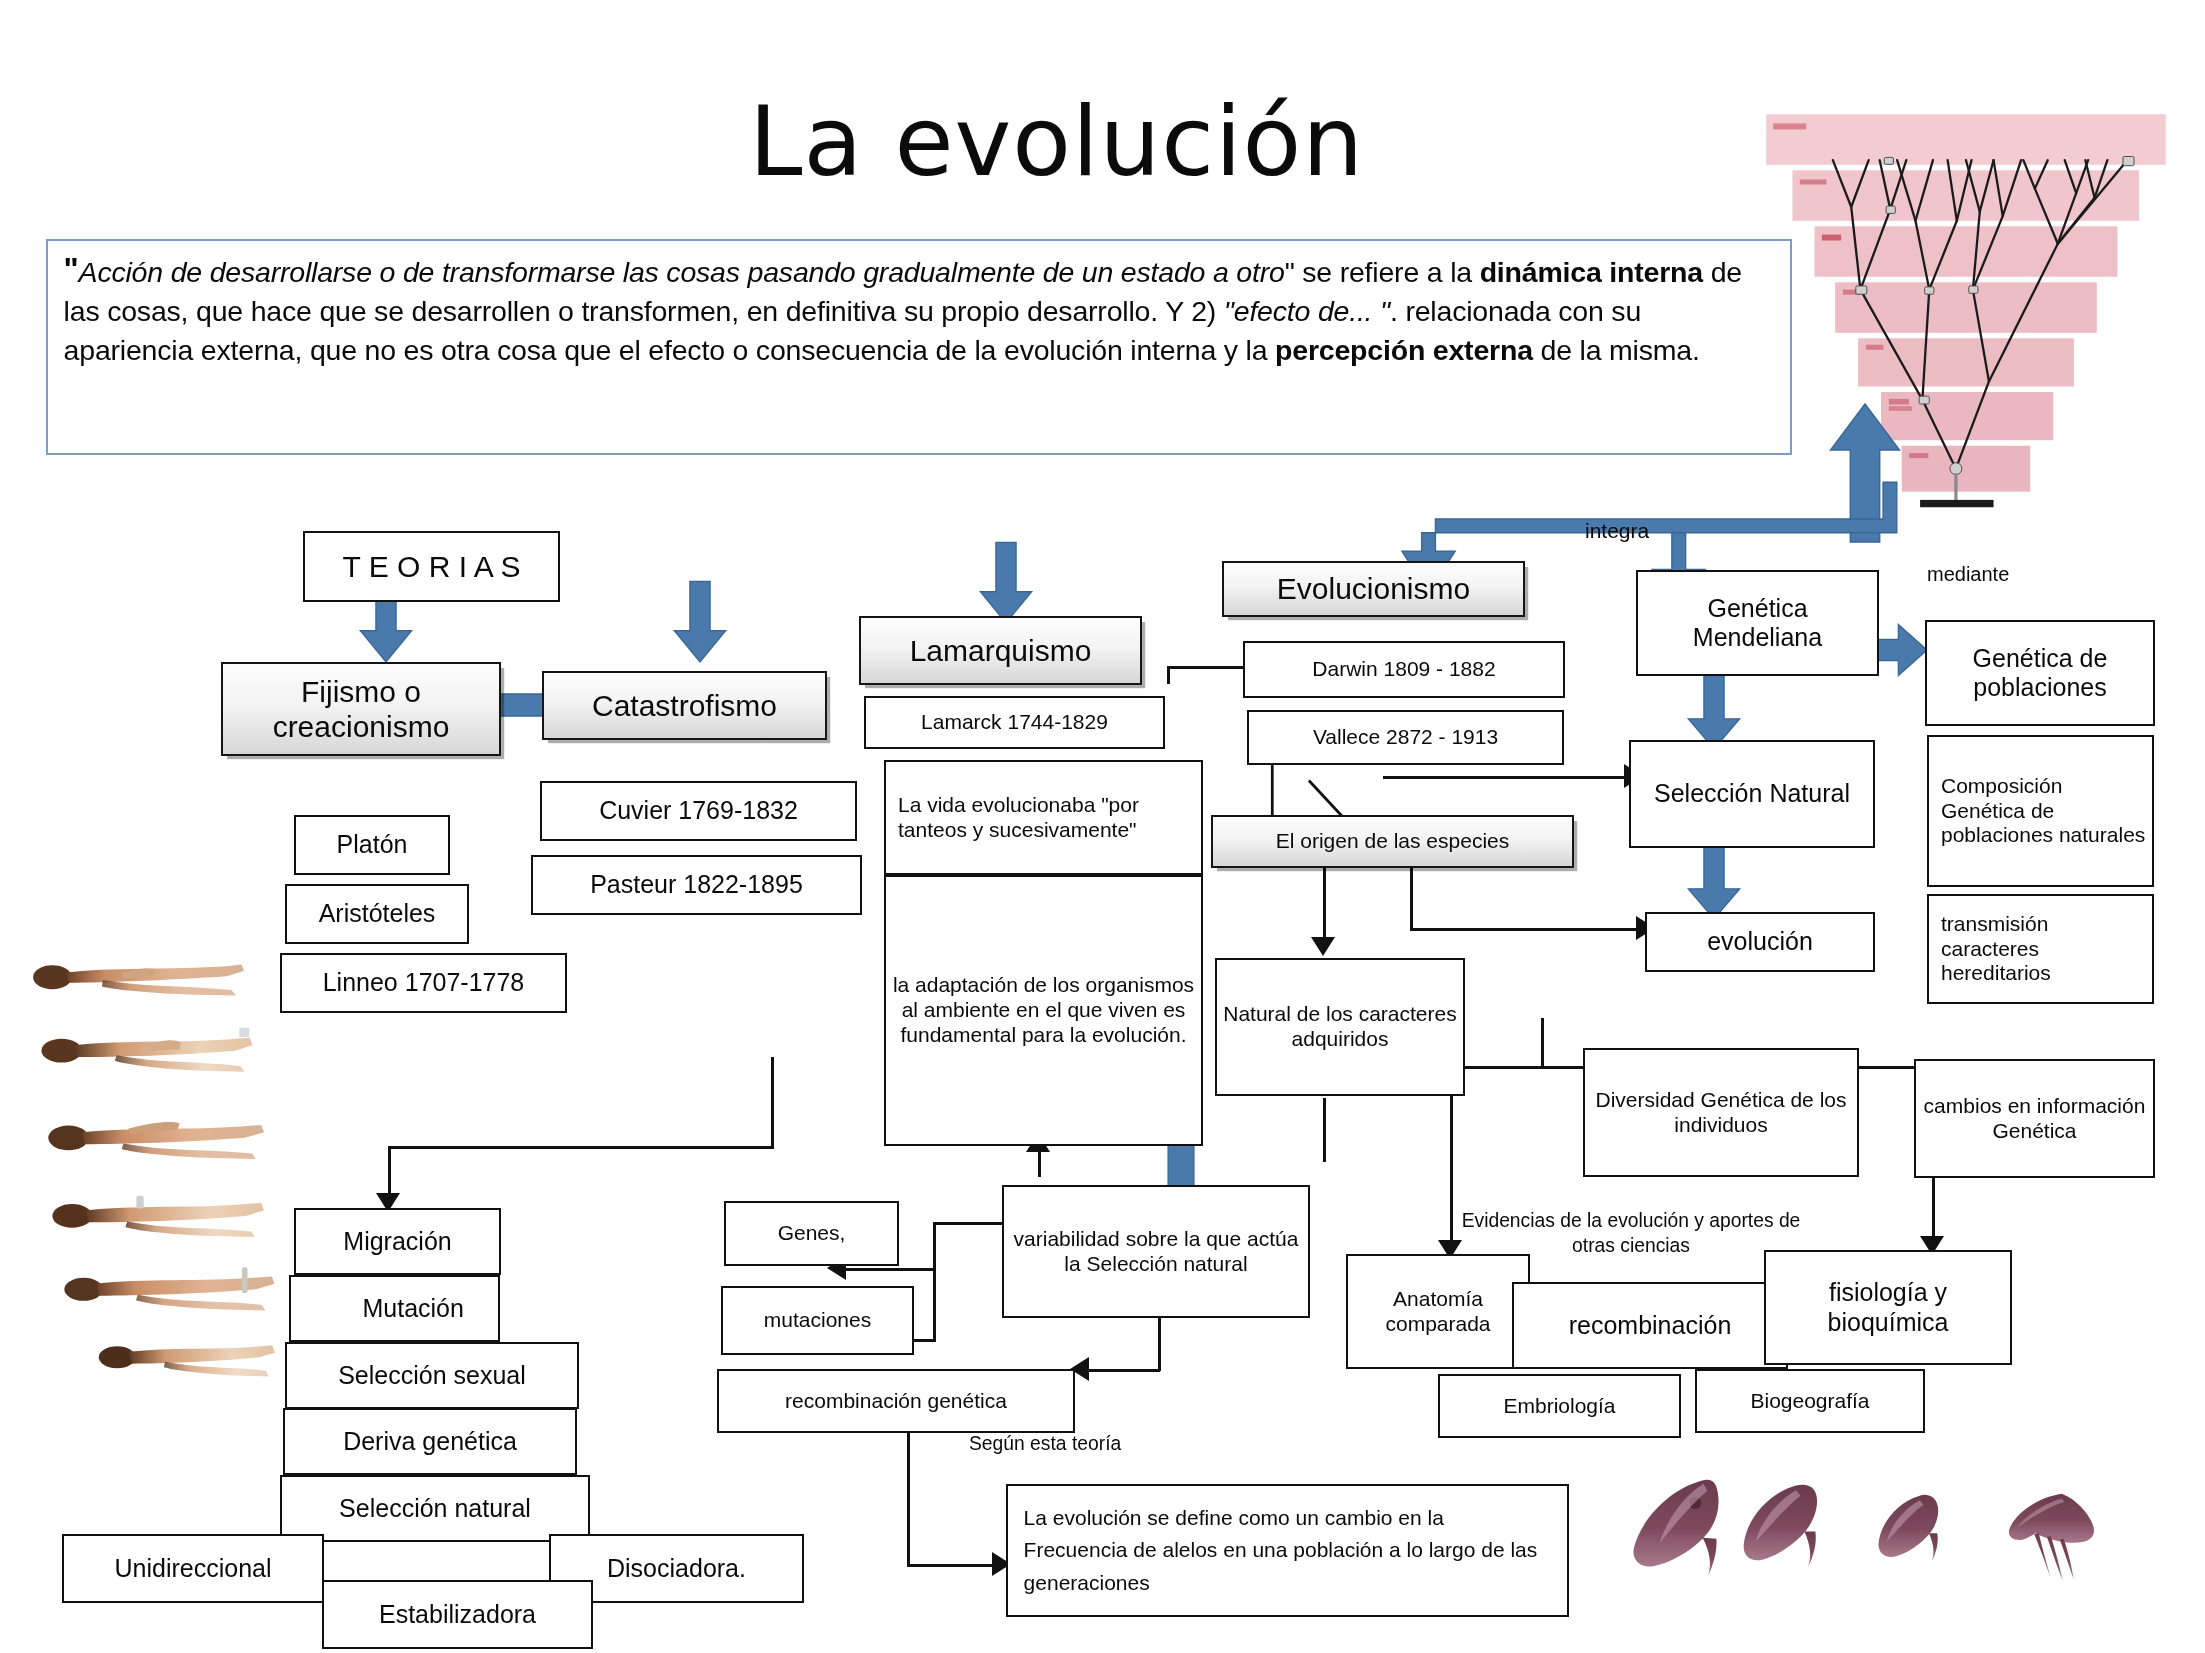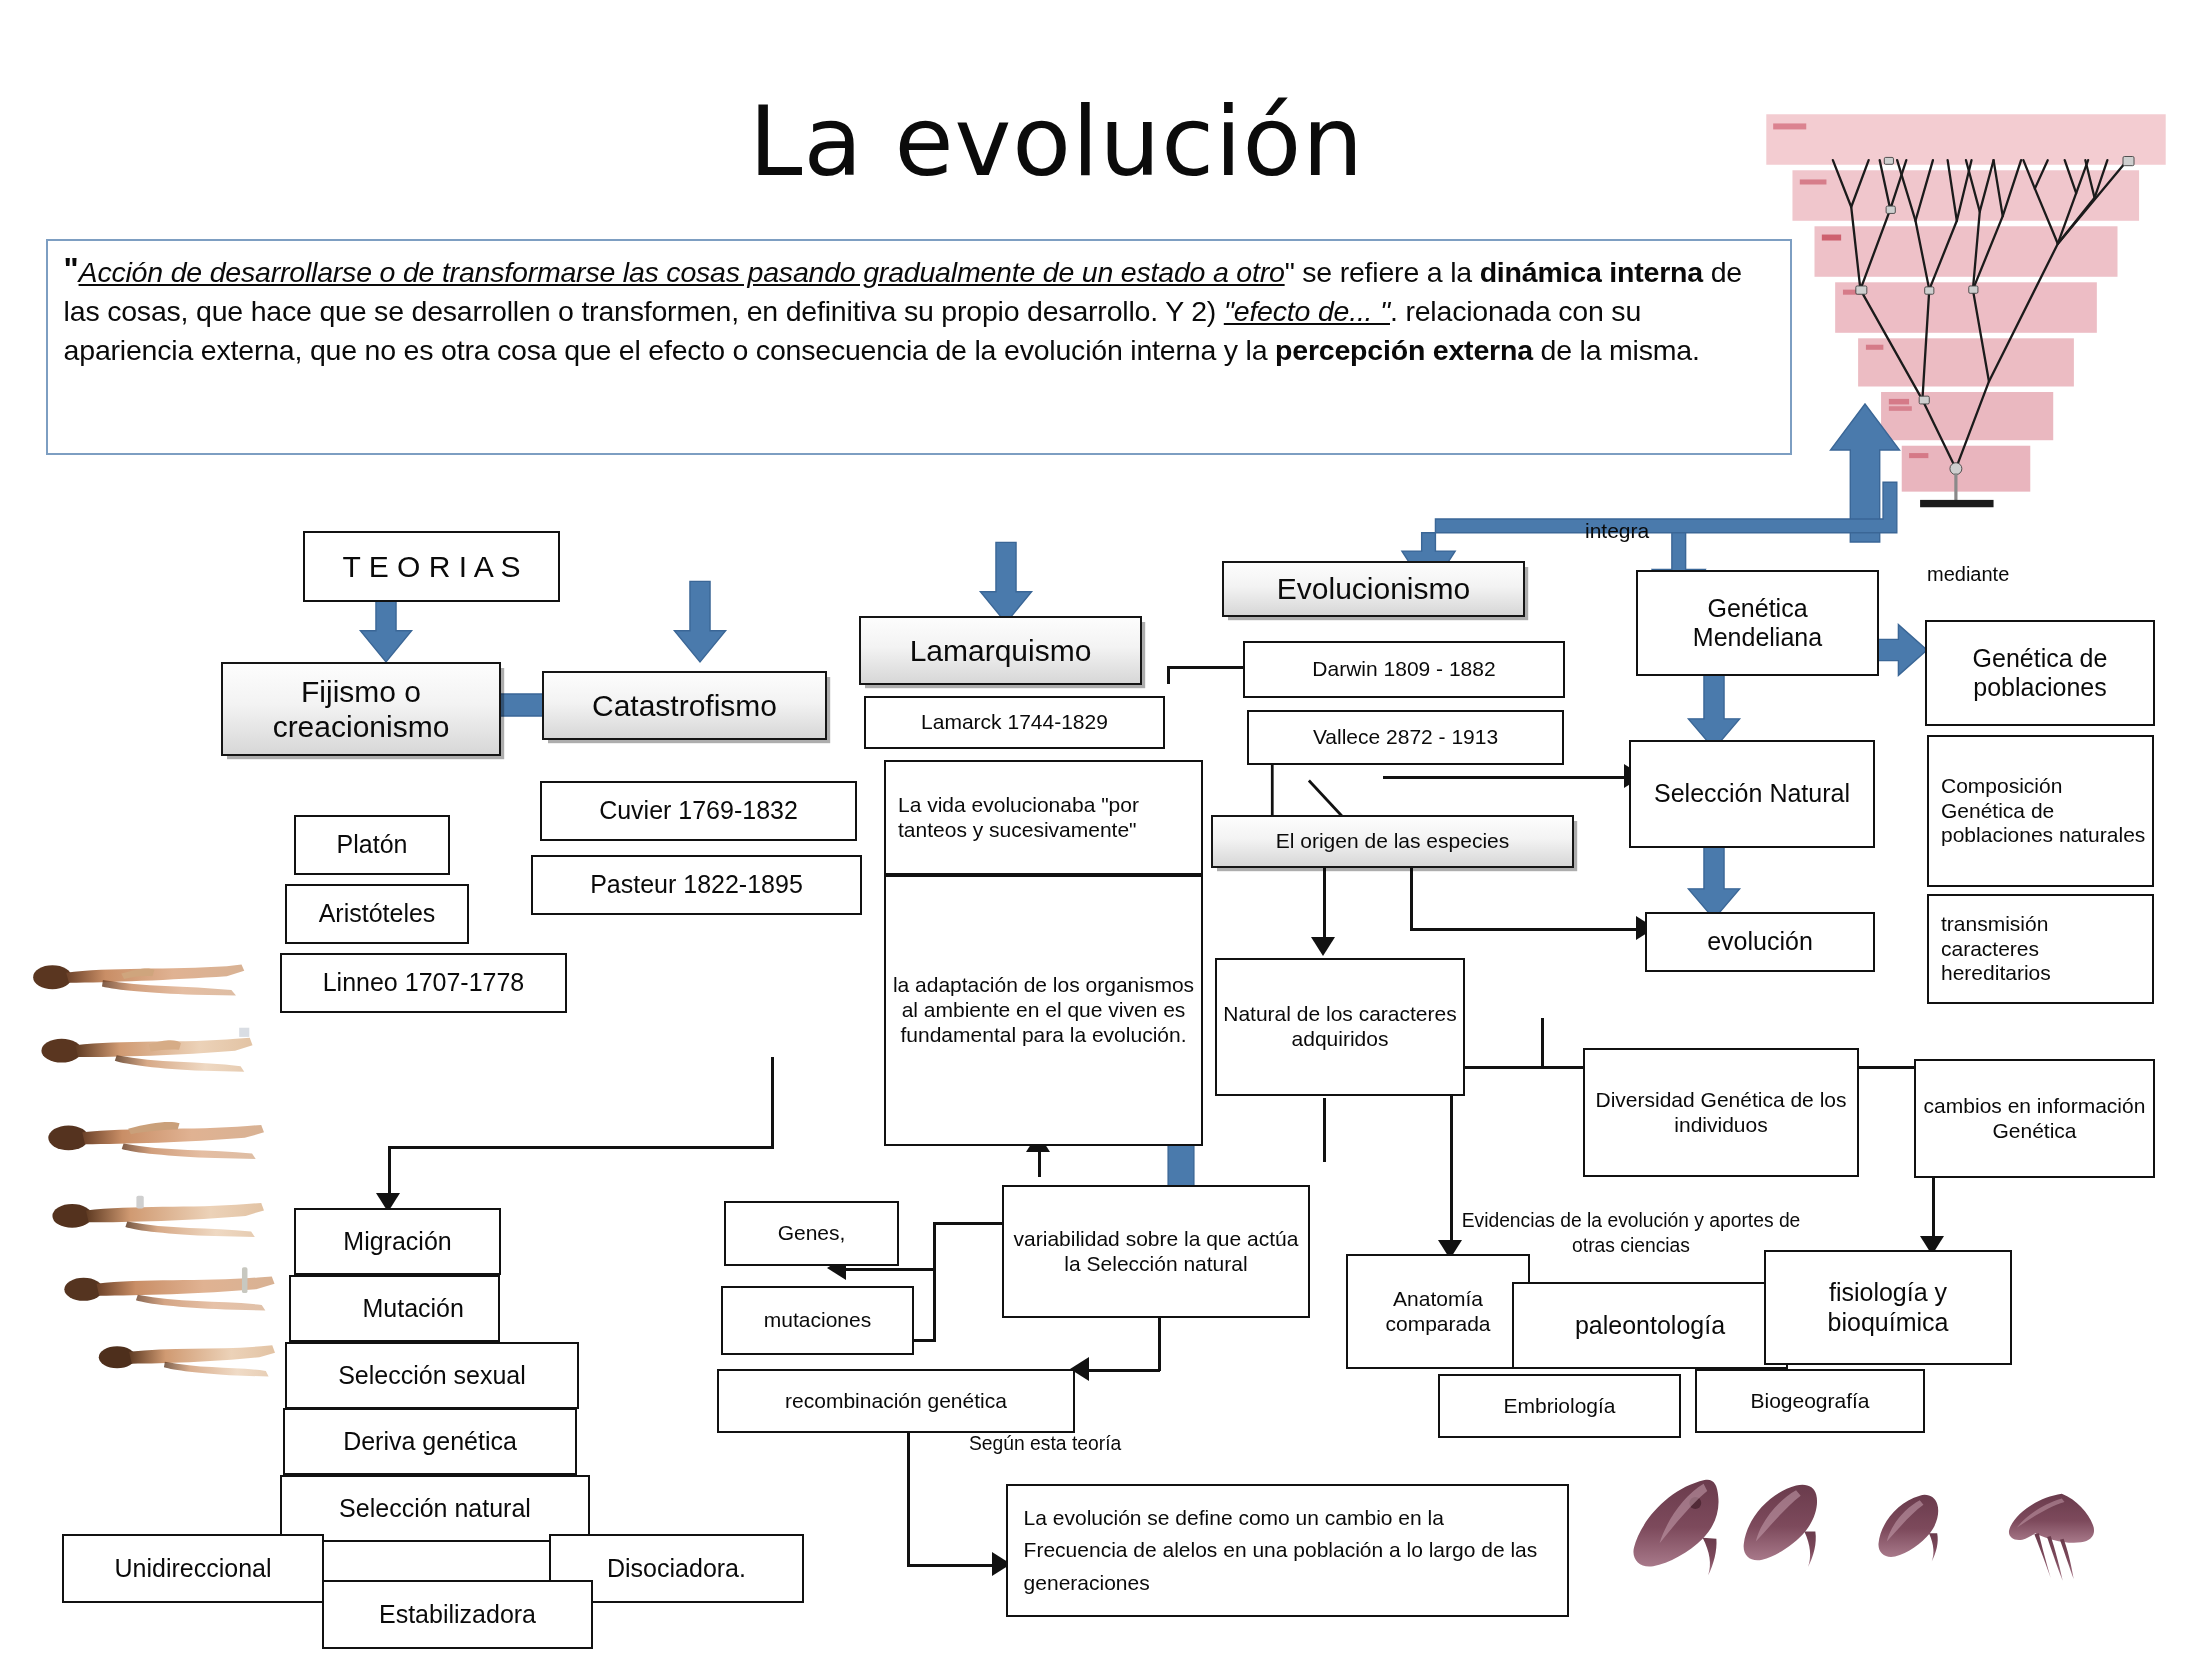--- a/index.html
+++ b/index.html
@@ -37,21 +37,21 @@
   }
   .quotebox p{
     margin:0;
     font-size:28.5px;
     line-height:1.36;
     font-family:"Liberation Sans", sans-serif;
     color:#0a0a0a;
     letter-spacing:-0.2px;
   }
   .quotebox .q-open{font-size:32px;font-weight:700;vertical-align:top;line-height:1;}
-  .quotebox i{font-style:italic;text-decoration:underline;}
+  .quotebox i{font-style:italic;}
   .quotebox b{font-weight:700;}
 
   
   .node{
     position:absolute;
     box-sizing:border-box;
     border:2.3px solid #111;
     background:#fff;
     display:flex;
     align-items:center;
@@ -385,21 +385,21 @@
   <div class="node flat" style="left:549px;top:1534px;width:255px;height:69px;">Disociadora.</div>
   <div class="node flat" style="left:322px;top:1580px;width:271px;height:69px;">Estabilizadora</div>
 
   <div class="node flat small" style="left:724px;top:1201px;width:175px;height:65px;">Genes,</div>
   <div class="node flat small" style="left:721px;top:1286px;width:193px;height:69px;">mutaciones</div>
   <div class="node flat small" style="left:717px;top:1369px;width:358px;height:64px;">recombinación genética</div>
 
   <div class="node flat small" style="left:1002px;top:1185px;width:308px;height:133px;">variabilidad sobre la que actúa la Selección natural</div>
 
   <div class="node flat small" style="left:1346px;top:1254px;width:184px;height:115px;">Anatomía comparada</div>
-  <div class="node flat" style="left:1512px;top:1282px;width:276px;height:87px;">paleontología</div>
+  <div class="node flat" style="left:1512px;top:1282px;width:276px;height:87px;">recombinación</div>
   <div class="node flat" style="left:1764px;top:1250px;width:248px;height:115px;">fisiología y bioquímica</div>
   <div class="node flat small" style="left:1438px;top:1374px;width:243px;height:64px;">Embriología</div>
   <div class="node flat small" style="left:1695px;top:1369px;width:230px;height:64px;">Biogeografía</div>
 
   <div class="node flat small left" style="left:1006px;top:1484px;width:563px;height:133px;padding:9.2px 15.6px;line-height:1.55;">La evolución se define como un cambio en la Frecuencia de alelos  en una población a lo largo de las generaciones</div>
 
   <div class="caption" style="left:1585px;top:519px;font-size:21px;">integra</div>
   <div class="caption" style="left:1927px;top:563px;font-size:20px;">mediante</div>
   <div class="caption ctr" style="left:1438px;top:1208px;width:386px;font-size:19.3px;line-height:1.3;">Evidencias de la evolución y aportes de otras ciencias</div>
   <div class="caption" style="left:969px;top:1433px;font-size:19.3px;">Según esta teoría</div>

